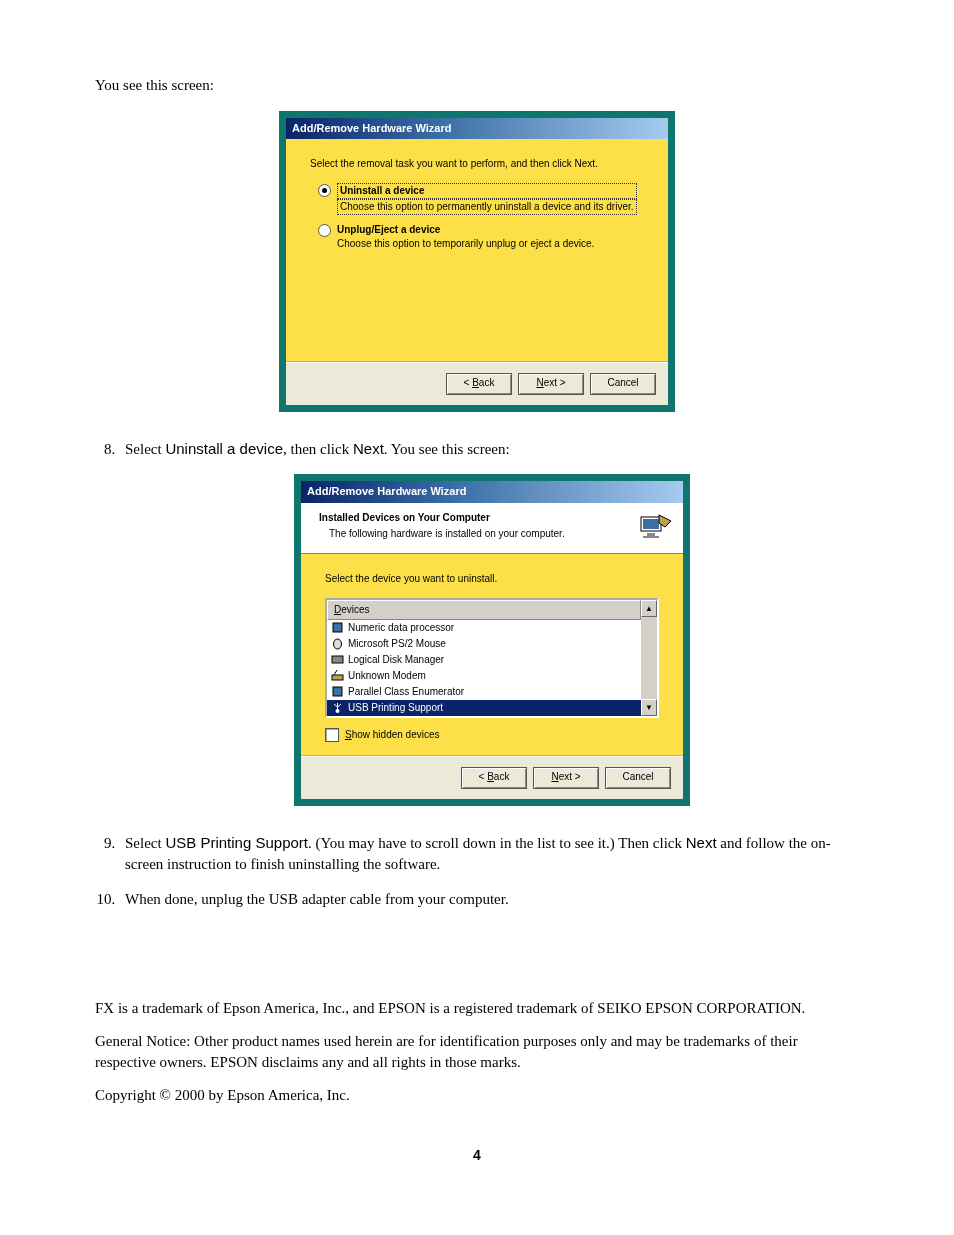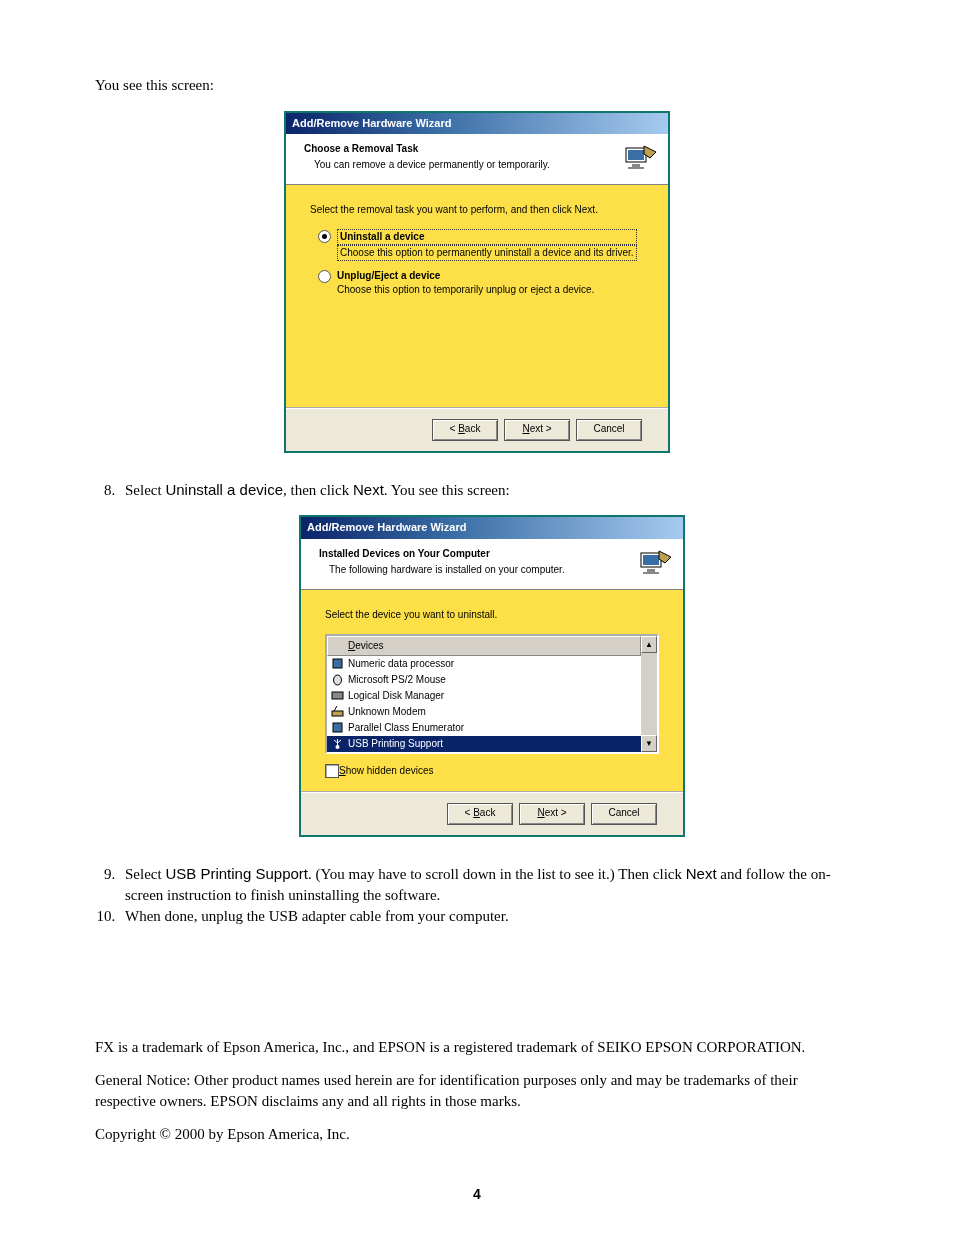--- a/index.html
+++ b/index.html
@@ -7,21 +7,21 @@
     margin: 0;
     padding: 60px 95px 60px 95px;
     font-size: 15px;
     color: #000;
     line-height: 1.4;
   }
   .intro-text { margin-bottom: 15px; }
   .wizard-wrap { display: flex; justify-content: center; margin: 14px 0 26px 0; }
   .wizard {
     width: 382px;
-    border: 2px solid #0f766e;
+    border: 7px solid #0f766e;
     background: #ece9d8;
     font-family: Tahoma, Arial, sans-serif;
     font-size: 10px;
     color: #000;
   }
   .titlebar {
     background: linear-gradient(to right, #0a246a 0%, #3a6ea5 40%, #a6caf0 100%);
     color: #fff;
     padding: 3px 6px;
     font-weight: bold;
@@ -56,21 +56,21 @@
     margin-top: 1px;
   }
   .radio-dot.filled::after {
     content: ""; width: 5px; height: 5px; background: #000; border-radius: 50%;
   }
   .radio-text b { display: block; }
   .dotted-box { border: 1px dotted #333; padding: 0 2px; display: block; }
   .btn-bar {
     border-top: 1px solid #fff;
     box-shadow: 0 -1px 0 #aaa;
-    padding: 10px 26px;
+    padding: 10px 12px;
     display: flex;
     justify-content: flex-end;
     gap: 6px;
     background: #ece9d8;
   }
   .win-btn {
     width: 64px; height: 20px;
     background: #ece9d8;
     border: 1px solid #555;
     box-shadow: inset 1px 1px 0 #fff, inset -1px -1px 0 #888;
@@ -78,66 +78,51 @@
     font-size: 10px;
     text-align: center;
     line-height: 18px;
   }
   .win-btn .u { text-decoration: underline; }
   
   .list-wrap { border: 2px inset #fff; background: #fff; display:flex; }
   .list-col { flex:1; }
   .list-header {
     background: #d4d0c8; border: 1px solid #fff; border-right-color:#888; border-bottom-color:#888;
-    padding: 2px 20px; font-size: 10px;
+    padding: 2px 6px; font-size: 10px;
   }
   .list-item { display:flex; align-items:flex-start; padding: 1px 4px; font-size:10px; gap:4px; }
   .list-item.selected { background: #0a246a; color:#fff; }
   .mini-icon { width:13px; height:13px; display:inline-flex; align-items:center; justify-content:center; }
   .mini-icon svg { width:13px; height:13px; }
   .scroll-col { width:16px; background:#d4d0c8; display:flex; flex-direction:column; justify-content:space-between; }
   .scroll-btn {
     height:15px; background:#d4d0c8;
     border:1px solid #fff; border-right-color:#666; border-bottom-color:#666;
     display:flex; align-items:center; justify-content:center;
     font-size:8px;
   }
-  .check-row { display:flex; align-items:center; margin-top:10px; font-size:10px; }
+  .check-row { display:flex; align-items:center; gap:6px; margin-top:10px; font-size:10px; }
   .checkbox { width:12px; height:12px; background:#fff; border:1px solid #555; box-shadow: inset 1px 1px 0 #aaa; }
   
   ol.steps { padding-left: 24px; margin: 0; }
-  ol.steps > li { padding-left: 6px; }
+  ol.steps > li { padding-left: 6px; margin-bottom: 14px; }
   .sans { font-family: Arial, Helvetica, sans-serif; }
-  .footer-block { margin-top: 110px; font-family: Liberation Serif, serif; }
+  .footer-block { margin-top: 88px; font-family: Liberation Serif, serif; }
   .footer-block p { margin: 0 0 12px 0; }
   .page-num { text-align:center; font-weight:bold; margin-top: 40px; font-size: 14px; font-family: Arial, sans-serif;}
 </style>
 </head>
 <body>
 
 <p class="intro-text">You see this screen:</p>
 
 <div class="wizard-wrap">
   <div class="wizard">
     <div class="titlebar">Add/Remove Hardware Wizard</div>
-    <div class="header-panel">
-      <div class="header-texts">
-        <div class="header-title">Choose a Removal Task</div>
-        <div class="header-sub">You can remove a device permanently or temporarily.</div>
-      </div>
-      <div class="wizard-icon">
-        <svg viewBox="0 0 36 36">
-            <rect x="4" y="6" width="20" height="14" fill="#fff" stroke="#000"></rect>
-            <rect x="6" y="8" width="16" height="10" fill="#3a6ea5"></rect>
-            <rect x="10" y="22" width="8" height="3" fill="#888"></rect>
-            <rect x="6" y="25" width="16" height="2" fill="#888"></rect>
-            <path d="M22 4 L34 10 L28 16 L22 12 Z" fill="#c0a050" stroke="#000"></path>
-          </svg>
-      </div>
-    </div>
     <div class="body-panel">
       <div class="instr">Select the removal task you want to perform, and then click Next.</div>
       <div class="radio-row">
         <div class="radio-dot filled"></div>
         <div class="radio-text">
           <b class="dotted-box"><span>Uninstall a device</span></b>
           <span class="dotted-box">Choose this option to permanently uninstall a device and its driver.</span>
         </div>
       </div>
       <div class="radio-row">

